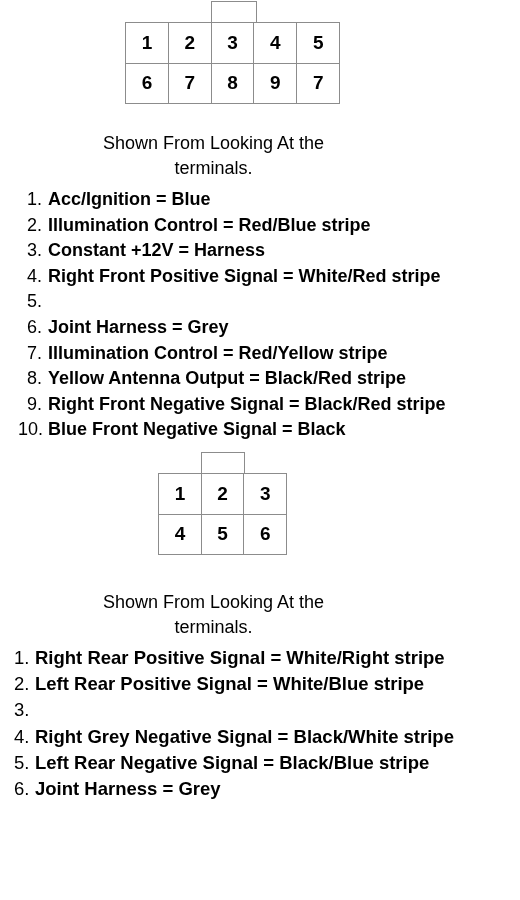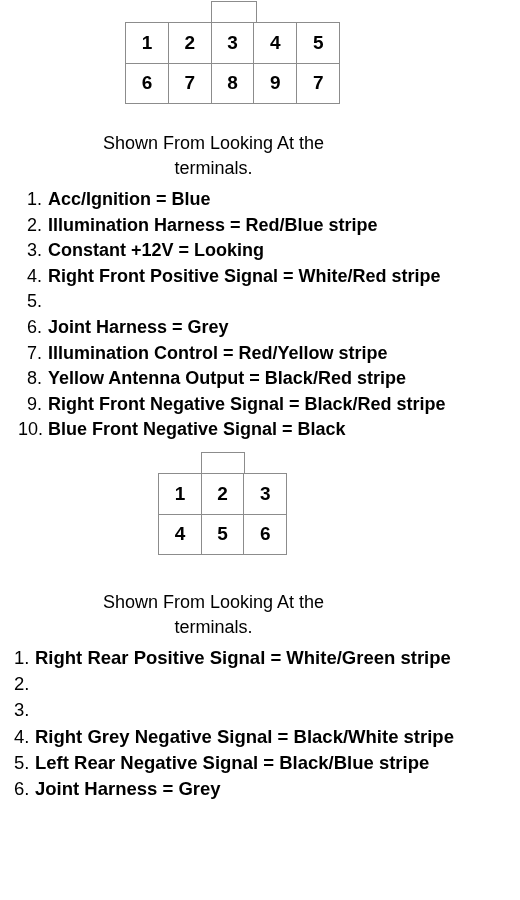--- a/index.html
+++ b/index.html
@@ -151,25 +151,25 @@
   <span class="caption-line">terminals.</span>
 </div>
 
 <ul class="pin-list" id="pin-list-1">
   <li class="pin-list-item">
     <span class="pin-num">1.</span>
     <span class="pin-desc">Acc/Ignition = Blue</span>
   </li>
   <li class="pin-list-item">
     <span class="pin-num">2.</span>
-    <span class="pin-desc">Illumination Harness = Red/Blue stripe</span>
+    <span class="pin-desc">Illumination Control = Red/Blue stripe</span>
   </li>
   <li class="pin-list-item">
     <span class="pin-num">3.</span>
-    <span class="pin-desc">Constant +12V = Looking</span>
+    <span class="pin-desc">Constant +12V = Harness</span>
   </li>
   <li class="pin-list-item">
     <span class="pin-num">4.</span>
     <span class="pin-desc">Right Front Positive Signal = White/Red stripe</span>
   </li>
   <li class="pin-list-item">
     <span class="pin-num">5.</span>
   </li>
   <li class="pin-list-item">
     <span class="pin-num">6.</span>
@@ -205,24 +205,25 @@
 </div>
 
 <div class="caption" id="caption-2">
   <span class="caption-line">Shown From Looking At the</span>
   <span class="caption-line">terminals.</span>
 </div>
 
 <ul class="pin-list" id="pin-list-2">
   <li class="pin-list-item">
     <span class="pin-num">1.</span>
-    <span class="pin-desc">Right Rear Positive Signal = White/Green stripe</span>
+    <span class="pin-desc">Right Rear Positive Signal = White/Right stripe</span>
   </li>
   <li class="pin-list-item">
     <span class="pin-num">2.</span>
+    <span class="pin-desc">Left Rear Positive Signal = White/Blue stripe</span>
   </li>
   <li class="pin-list-item">
     <span class="pin-num">3.</span>
   </li>
   <li class="pin-list-item">
     <span class="pin-num">4.</span>
     <span class="pin-desc">Right Grey Negative Signal = Black/White stripe</span>
   </li>
   <li class="pin-list-item">
     <span class="pin-num">5.</span>

